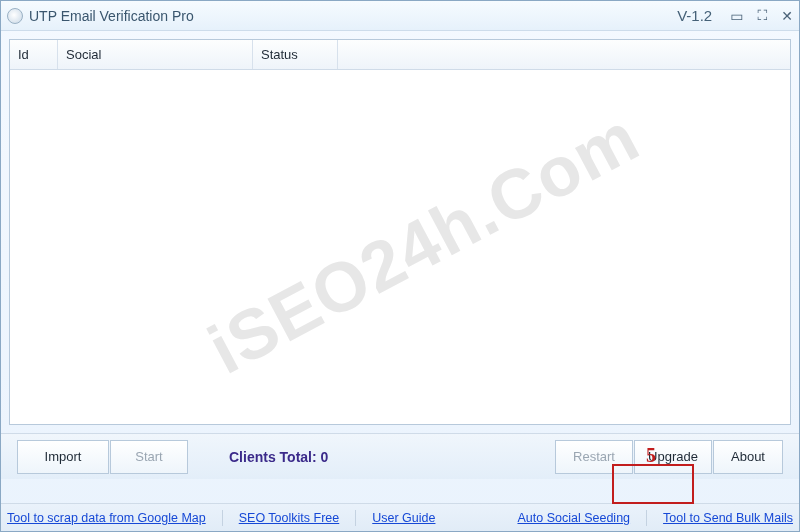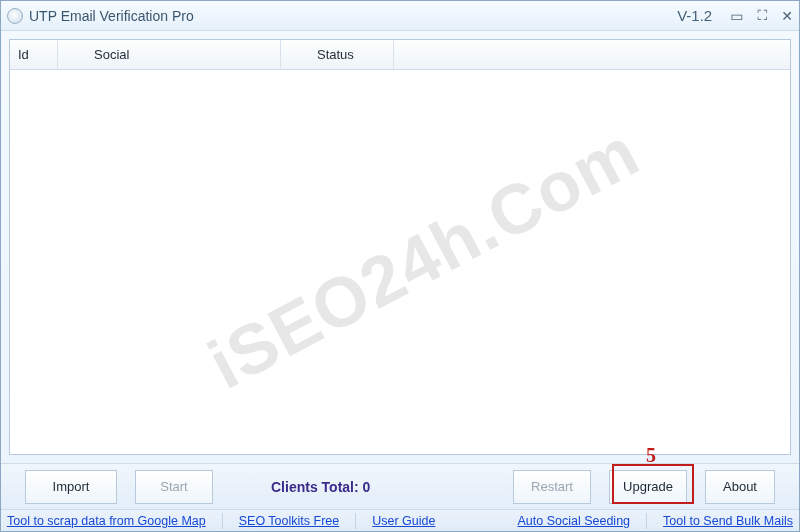--- a/index.html
+++ b/index.html
@@ -39,21 +39,20 @@
     border: 1px solid #b7c9db;
     position: relative;
     display: flex; flex-direction: column;
     overflow: hidden;
   }
   .grid-header {
     display: flex;
     background: linear-gradient(to bottom, #fdfefe, #eef4fa);
     border-bottom: 1px solid #cfdbe8;
     height: 30px;
-    gap: 28px;
   }
   .grid-header .col {
     border-right: 1px solid #d7e1ec;
     display: flex; align-items: center;
     padding: 0 8px;
     color: #1f2a36;
     font-size: 13px;
   }
   .col-id     { width: 48px; }
   .col-email  { width: 195px; }
@@ -94,22 +93,22 @@
     border: 2px solid #c21d1d;
     left: 611px; top: 463px;
     width: 82px; height: 40px;
     z-index: 20;
     pointer-events: none;
   }
   .toolbar {
     height: 46px;
     display: flex;
     align-items: center;
-    padding: 0 24px;
-    gap: 18px;
+    padding: 0 16px;
+    gap: 1px;
     background: linear-gradient(to bottom, #f0f6fc, #e3eef9);
     border-top: 1px solid #cfdbe8;
   }
   .btn {
     height: 34px;
     border: 1px solid #b7c9db;
     background: linear-gradient(to bottom, #ffffff, #eef5fb);
     color: #1f2a36;
     display: flex; align-items: center; justify-content: center;
     font-size: 13px;
@@ -121,28 +120,29 @@
   .btn.disabled { color: #9aa6b2; }
   .clients-total {
     color: #3b2a8a;
     font-weight: bold;
     font-size: 14px;
     margin: 0 18px 0 40px;
     flex: 0 0 auto;
   }
   .toolbar .gap { flex: 1; }
   .footer-links {
-    height: 22px;
+    height: 28px;
     display: flex;
     align-items: center;
     padding: 0 6px;
     background: linear-gradient(to bottom, #eaf2fb, #e1ecf7);
     border-top: 1px solid #cfdbe8;
     font-size: 12.5px;
     gap: 12px;
+    margin-top: 24px;
   }
   .footer-links a {
     color: #1648d6;
     text-decoration: underline;
     white-space: nowrap;
   }
   .footer-links .sep {
     width: 1px; height: 16px; background: #c4d2e1;
     margin: 0 4px;
   }

